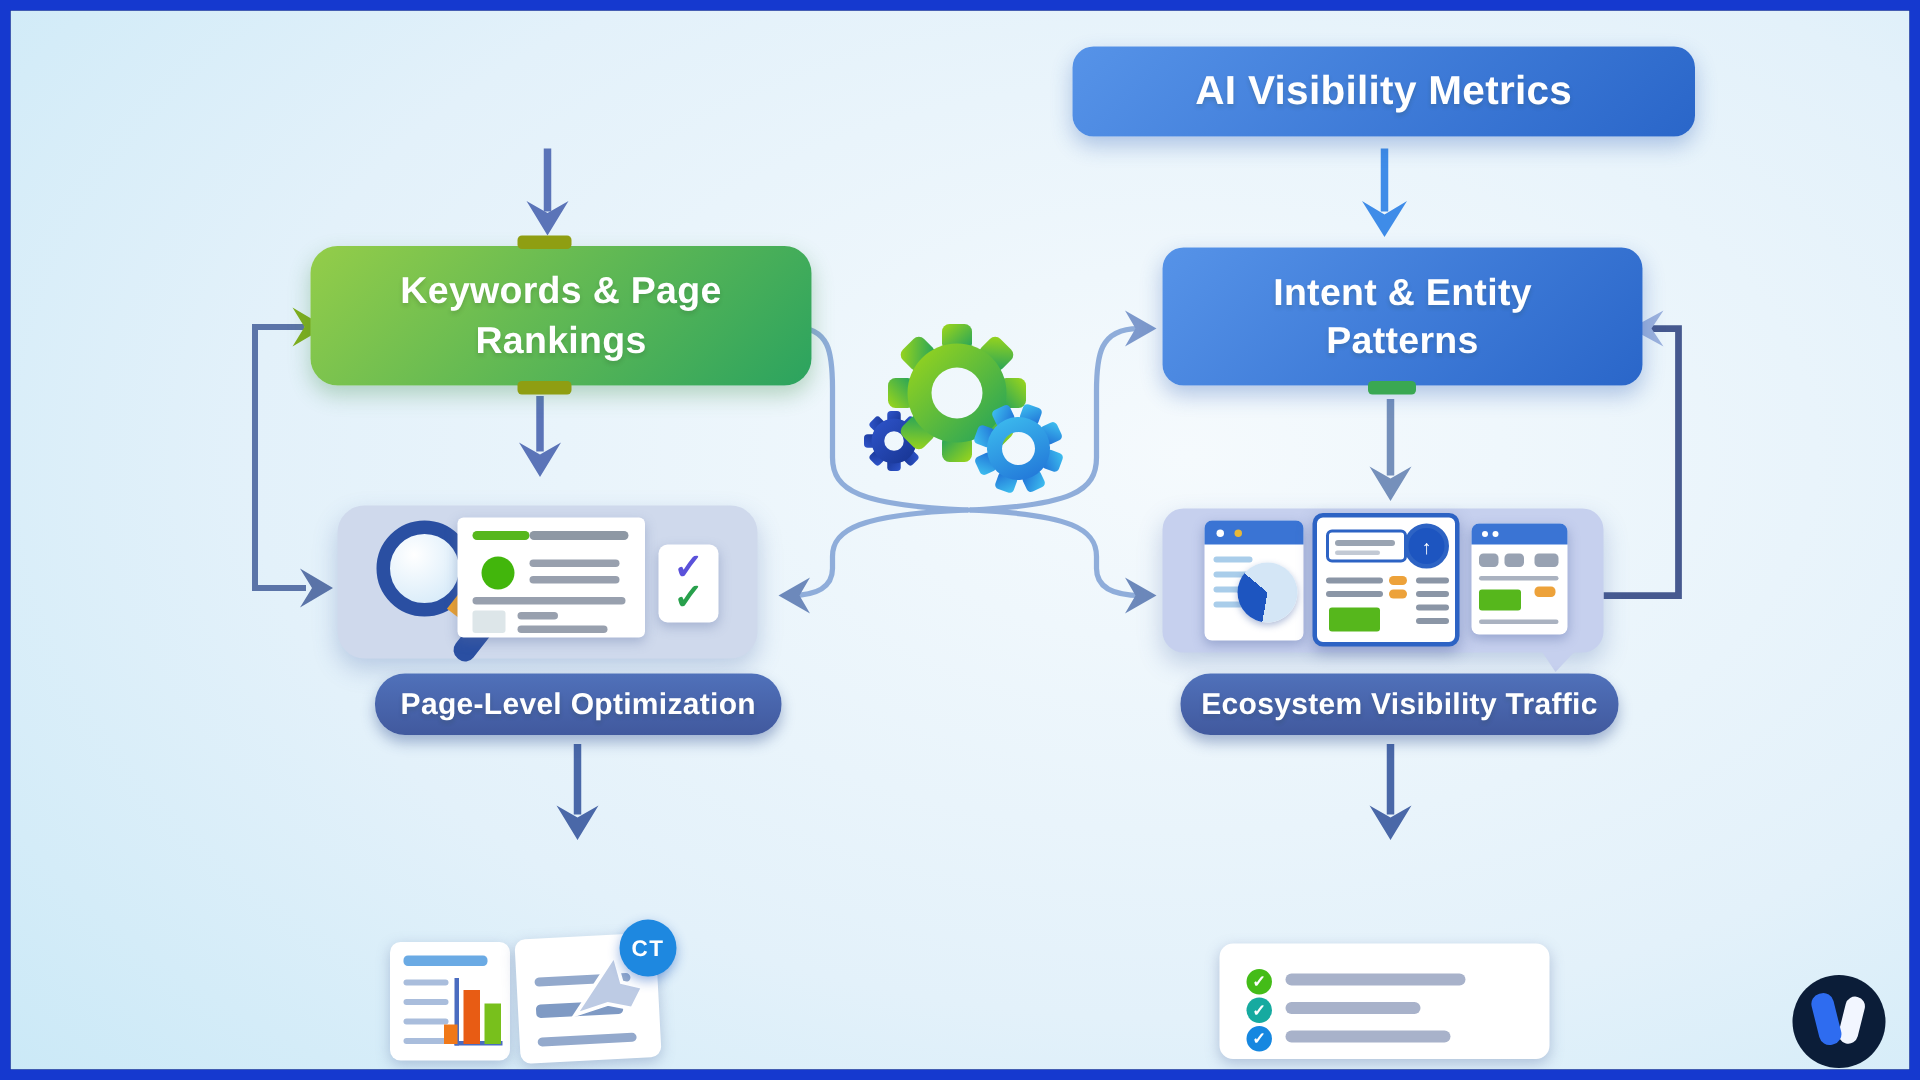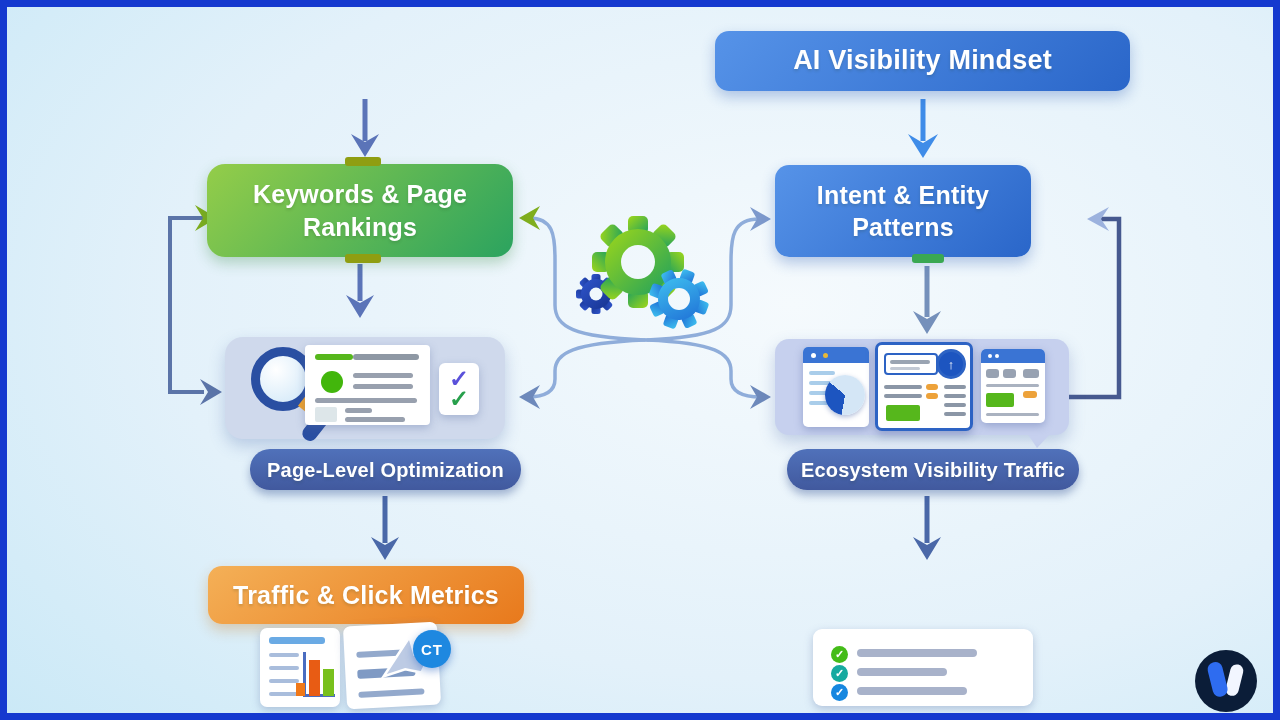--- a/index.html
+++ b/index.html
@@ -141,21 +141,21 @@
     </g>
 
     <g>
       <circle cx="1219" cy="674" r="31" fill="#0b1d38"></circle>
       <rect x="1221" y="657" width="13" height="32" rx="6.5" fill="#f2f6ff" transform="rotate(14 1227 673)"></rect>
       <rect x="1203" y="655" width="15" height="35" rx="7" fill="#2e6cf0" transform="rotate(-14 1210 672)"></rect>
     </g>
   </svg>
 
 
-  <div class="node green" style="left:200px;top:157px;width:306px;height:93px;font-size:25px;padding:0 28px;box-sizing:border-box">
+  <div class="node green" style="left:200px;top:157px;width:334px;height:93px;font-size:25px;padding:0 28px;box-sizing:border-box">
     <span>Keywords &amp; Page Rankings</span>
   </div>
   <div class="tab" style="left:338px;top:150px;width:36px;height:9px;background:#8f9e12"></div>
   <div class="tab" style="left:338px;top:247px;width:36px;height:9px;background:#8f9e12"></div>
 
   <div class="panel" style="left:218px;top:330px;width:280px;height:102px;background:#cfd9ec;border-radius:18px">
     <div class="bit" style="left:26px;top:10px;width:64px;height:64px;border:9px solid #2a4fa2;border-radius:50%;box-sizing:border-box;background:radial-gradient(circle at 35% 30%, #ffffff, #cfe7f8)"></div>
     <div class="bit" style="left:76px;top:60px;width:12px;height:14px;background:#eda02c;transform:rotate(38deg)"></div>
     <div class="bit" style="left:84px;top:70px;width:15px;height:36px;background:#2a4fa2;border-radius:7px;transform:rotate(38deg)"></div>
     <div class="bit" style="left:80px;top:8px;width:125px;height:80px;background:#fff;border-radius:4px;box-shadow:0 3px 8px rgba(90,110,160,.35)">
@@ -172,23 +172,20 @@
     <div class="bit" style="left:214px;top:26px;width:40px;height:52px;background:#fff;border-radius:6px;box-shadow:0 3px 8px rgba(90,110,160,.35);display:flex;flex-direction:column;align-items:center;justify-content:center;line-height:1">
       <span style="color:#5a51da;font-size:24px;font-weight:700">✓</span>
       <span style="color:#28a04c;font-size:24px;font-weight:700;margin-top:-4px">✓</span>
     </div>
   </div>
 
   <div class="node slate" style="left:243px;top:442px;width:271px;height:41px;font-size:20px">
     <span>Page-Level Optimization</span>
   </div>
 
-  <div class="node orange" style="left:201px;top:559px;width:316px;height:58px;font-size:25px;border-radius:14px">
-    <span>Traffic &amp; Click Metrics</span>
-  </div>
 
   <div class="card" style="left:253px;top:621px;width:80px;height:79px">
     <div class="ln" style="left:9px;top:9px;width:56px;height:7px;background:#6aaae4"></div>
     <div class="ln" style="left:9px;top:25px;width:30px;height:4px;background:#a9bddc"></div>
     <div class="ln" style="left:9px;top:38px;width:30px;height:4px;background:#a9bddc"></div>
     <div class="ln" style="left:9px;top:51px;width:30px;height:4px;background:#a9bddc"></div>
     <div class="ln" style="left:9px;top:64px;width:30px;height:4px;background:#a9bddc"></div>
     <div class="bit" style="left:43px;top:24px;width:3px;height:45px;background:#4a6cc0"></div>
     <div class="bit" style="left:43px;top:66px;width:32px;height:3px;background:#4a6cc0"></div>
     <div class="bit" style="left:36px;top:55px;width:9px;height:13px;background:#f07818"></div>
@@ -197,29 +194,29 @@
   </div>
 
   <div class="card" style="left:338px;top:617px;width:94px;height:83px;transform:rotate(-3deg)">
     <div class="ln" style="left:12px;top:26px;width:64px;height:6px;background:#93a9cc"></div>
     <div class="ln" style="left:12px;top:44px;width:58px;height:9px;background:#7f9ac4"></div>
     <div class="ln" style="left:12px;top:66px;width:66px;height:6px;background:#93a9cc"></div>
     <svg width="94" height="83" style="position:absolute;left:0;top:0">
       <polygon points="38,52 66,14 70,32 84,36 76,50 60,46" fill="#bdcbe4" stroke="#ffffff" stroke-width="2.5"></polygon>
     </svg>
   </div>
-  <div class="bit" style="position:absolute;left:406px;top:623px;width:38px;height:38px;border-radius:50%;background:#1e88e0;box-shadow:0 3px 8px rgba(30,90,190,.45);display:flex;align-items:center;justify-content:center;color:#fff;font-weight:700;font-size:15px;letter-spacing:1px">
+  <div class="bit" style="position:absolute;left:406px;top:606px;width:38px;height:38px;border-radius:50%;background:#1e88e0;box-shadow:0 3px 8px rgba(30,90,190,.45);display:flex;align-items:center;justify-content:center;color:#fff;font-weight:700;font-size:15px;letter-spacing:1px">
     <span>CT</span>
   </div>
 
   <div class="node blue" style="left:708px;top:24px;width:415px;height:60px;font-size:27px">
-    <span>AI Visibility Mindset</span>
-  </div>
-
-  <div class="node blue" style="left:768px;top:158px;width:256px;height:92px;font-size:25px;padding:0 40px;box-sizing:border-box">
+    <span>AI Visibility Metrics</span>
+  </div>
+
+  <div class="node blue" style="left:768px;top:158px;width:320px;height:92px;font-size:25px;padding:0 40px;box-sizing:border-box">
     <span>Intent &amp; Entity Patterns</span>
   </div>
   <div class="tab" style="left:905px;top:247px;width:32px;height:9px;background:#3aa852"></div>
 
   <div class="panel" style="left:768px;top:332px;width:294px;height:96px;background:#c6d0ee;border-radius:14px">
     <div class="bit" style="right:18px;bottom:-13px;width:0;height:0;border-left:10px solid transparent;border-right:14px solid transparent;border-top:15px solid #c6d0ee"></div>
 
     <div class="bit" style="left:28px;top:8px;width:66px;height:80px;background:#fff;border-radius:5px;box-shadow:0 3px 8px rgba(80,100,160,.4)">
       <div class="bit" style="left:0;top:0;width:66px;height:16px;background:#3a74d4;border-radius:5px 5px 0 0"></div>
       <div class="bit" style="left:8px;top:6px;width:5px;height:5px;border-radius:50%;background:#fff"></div>

